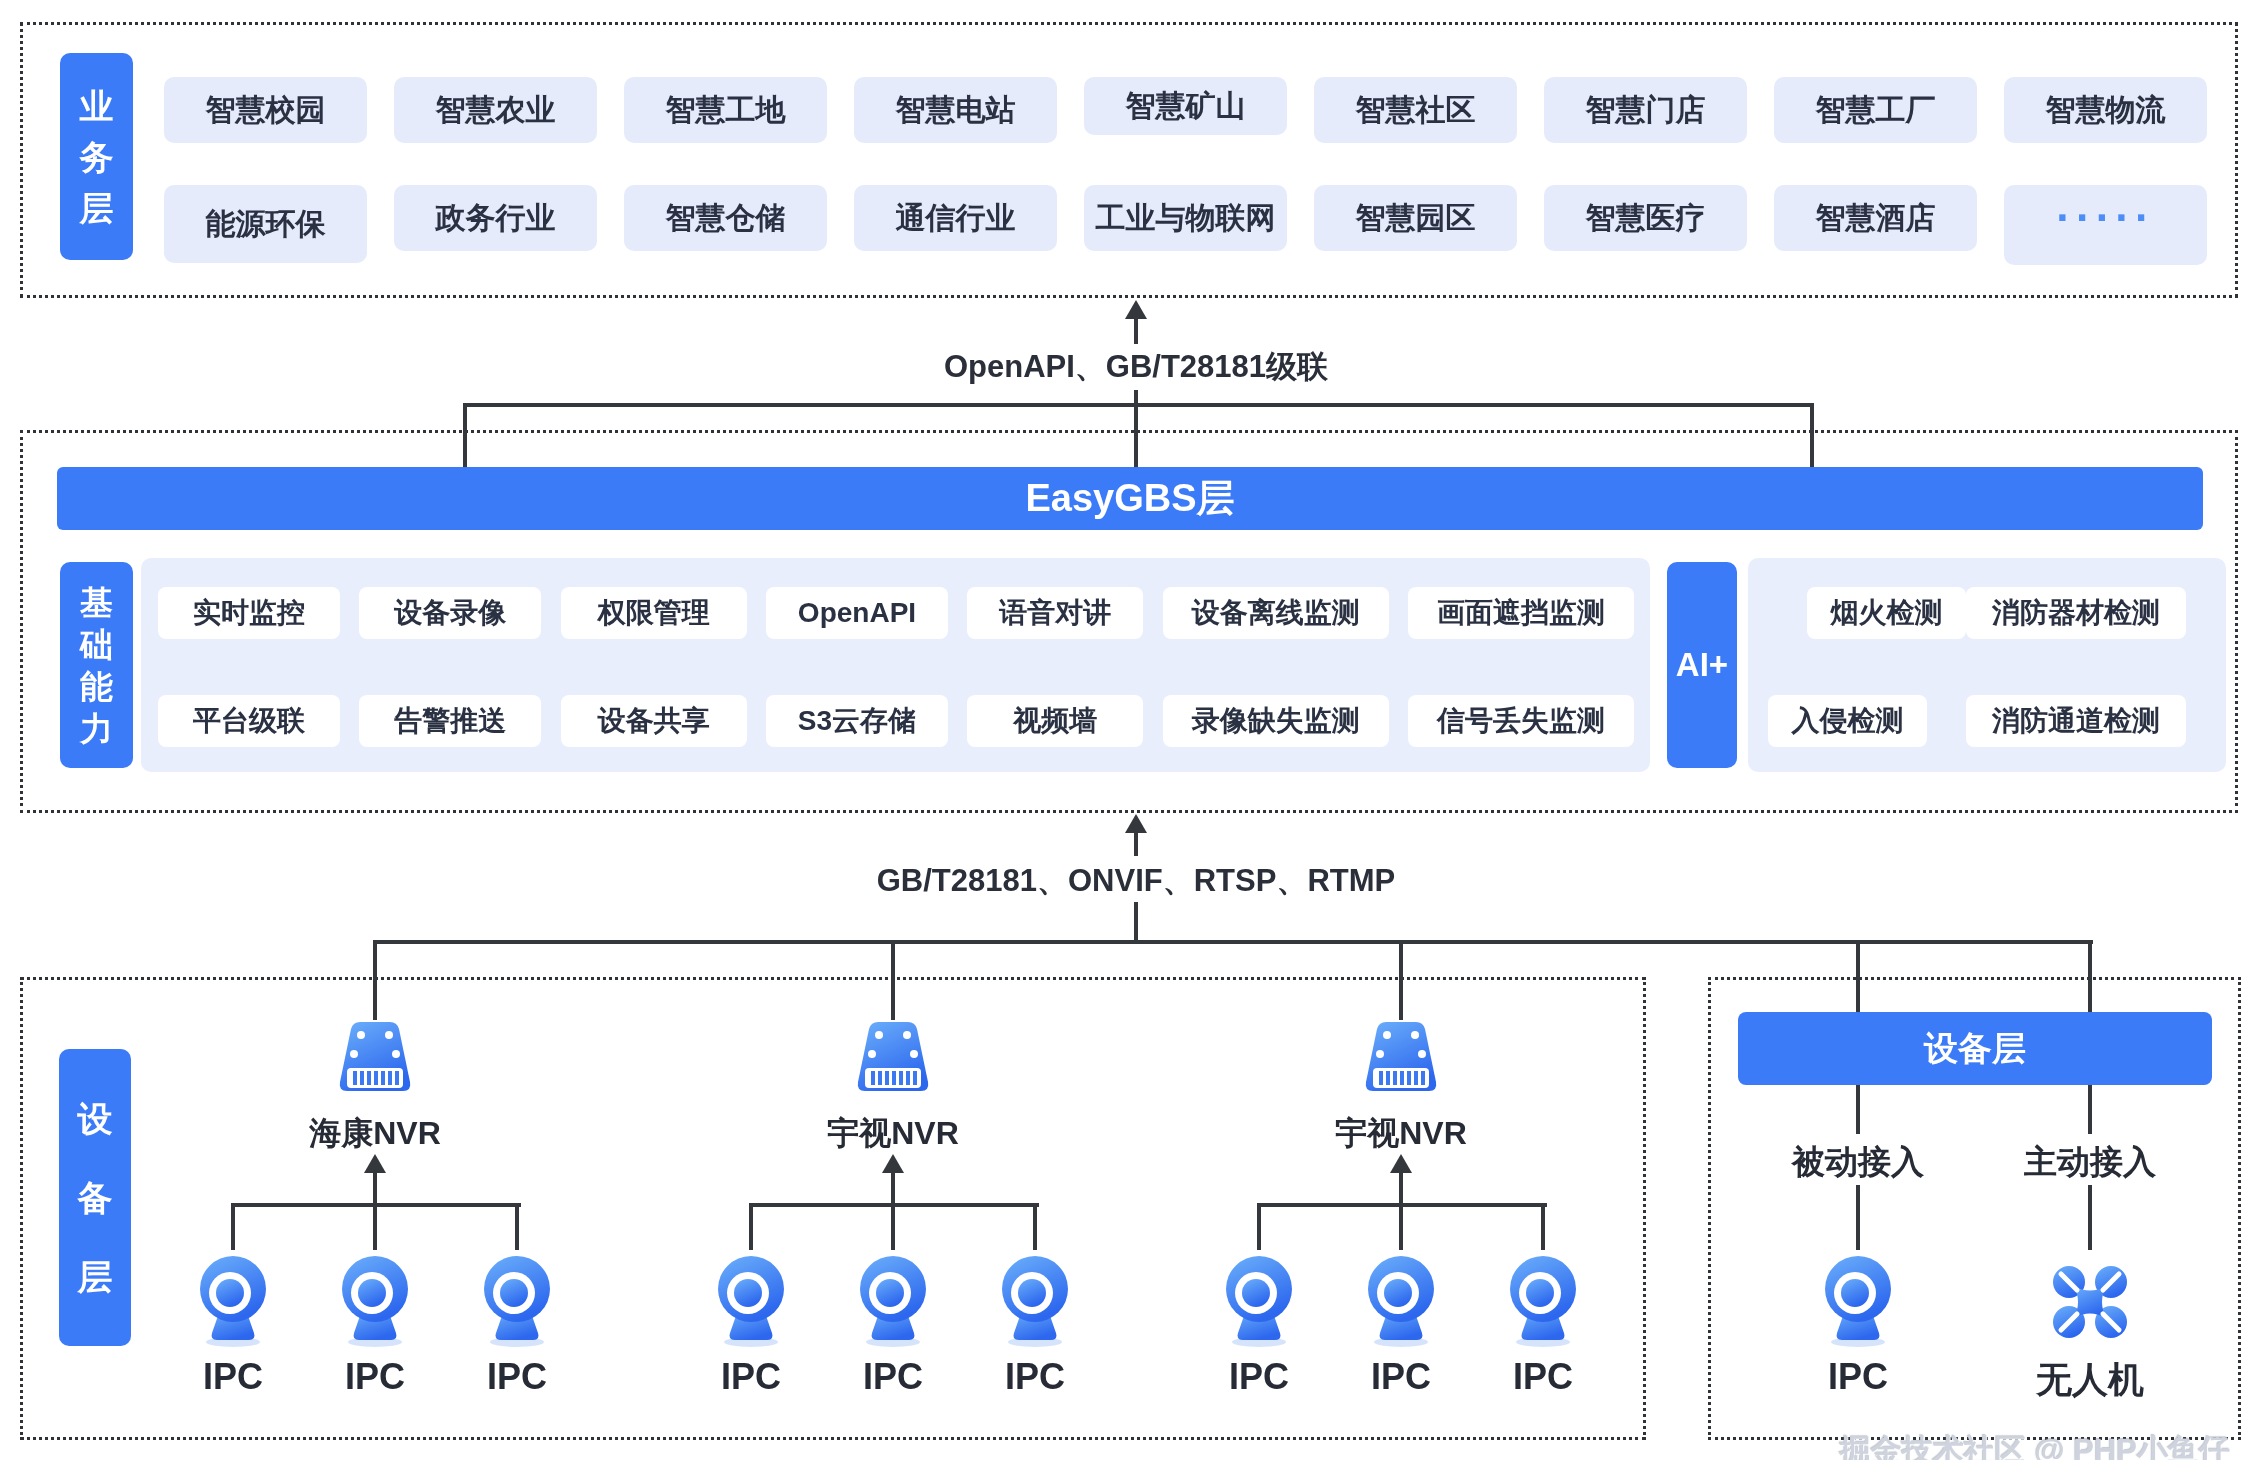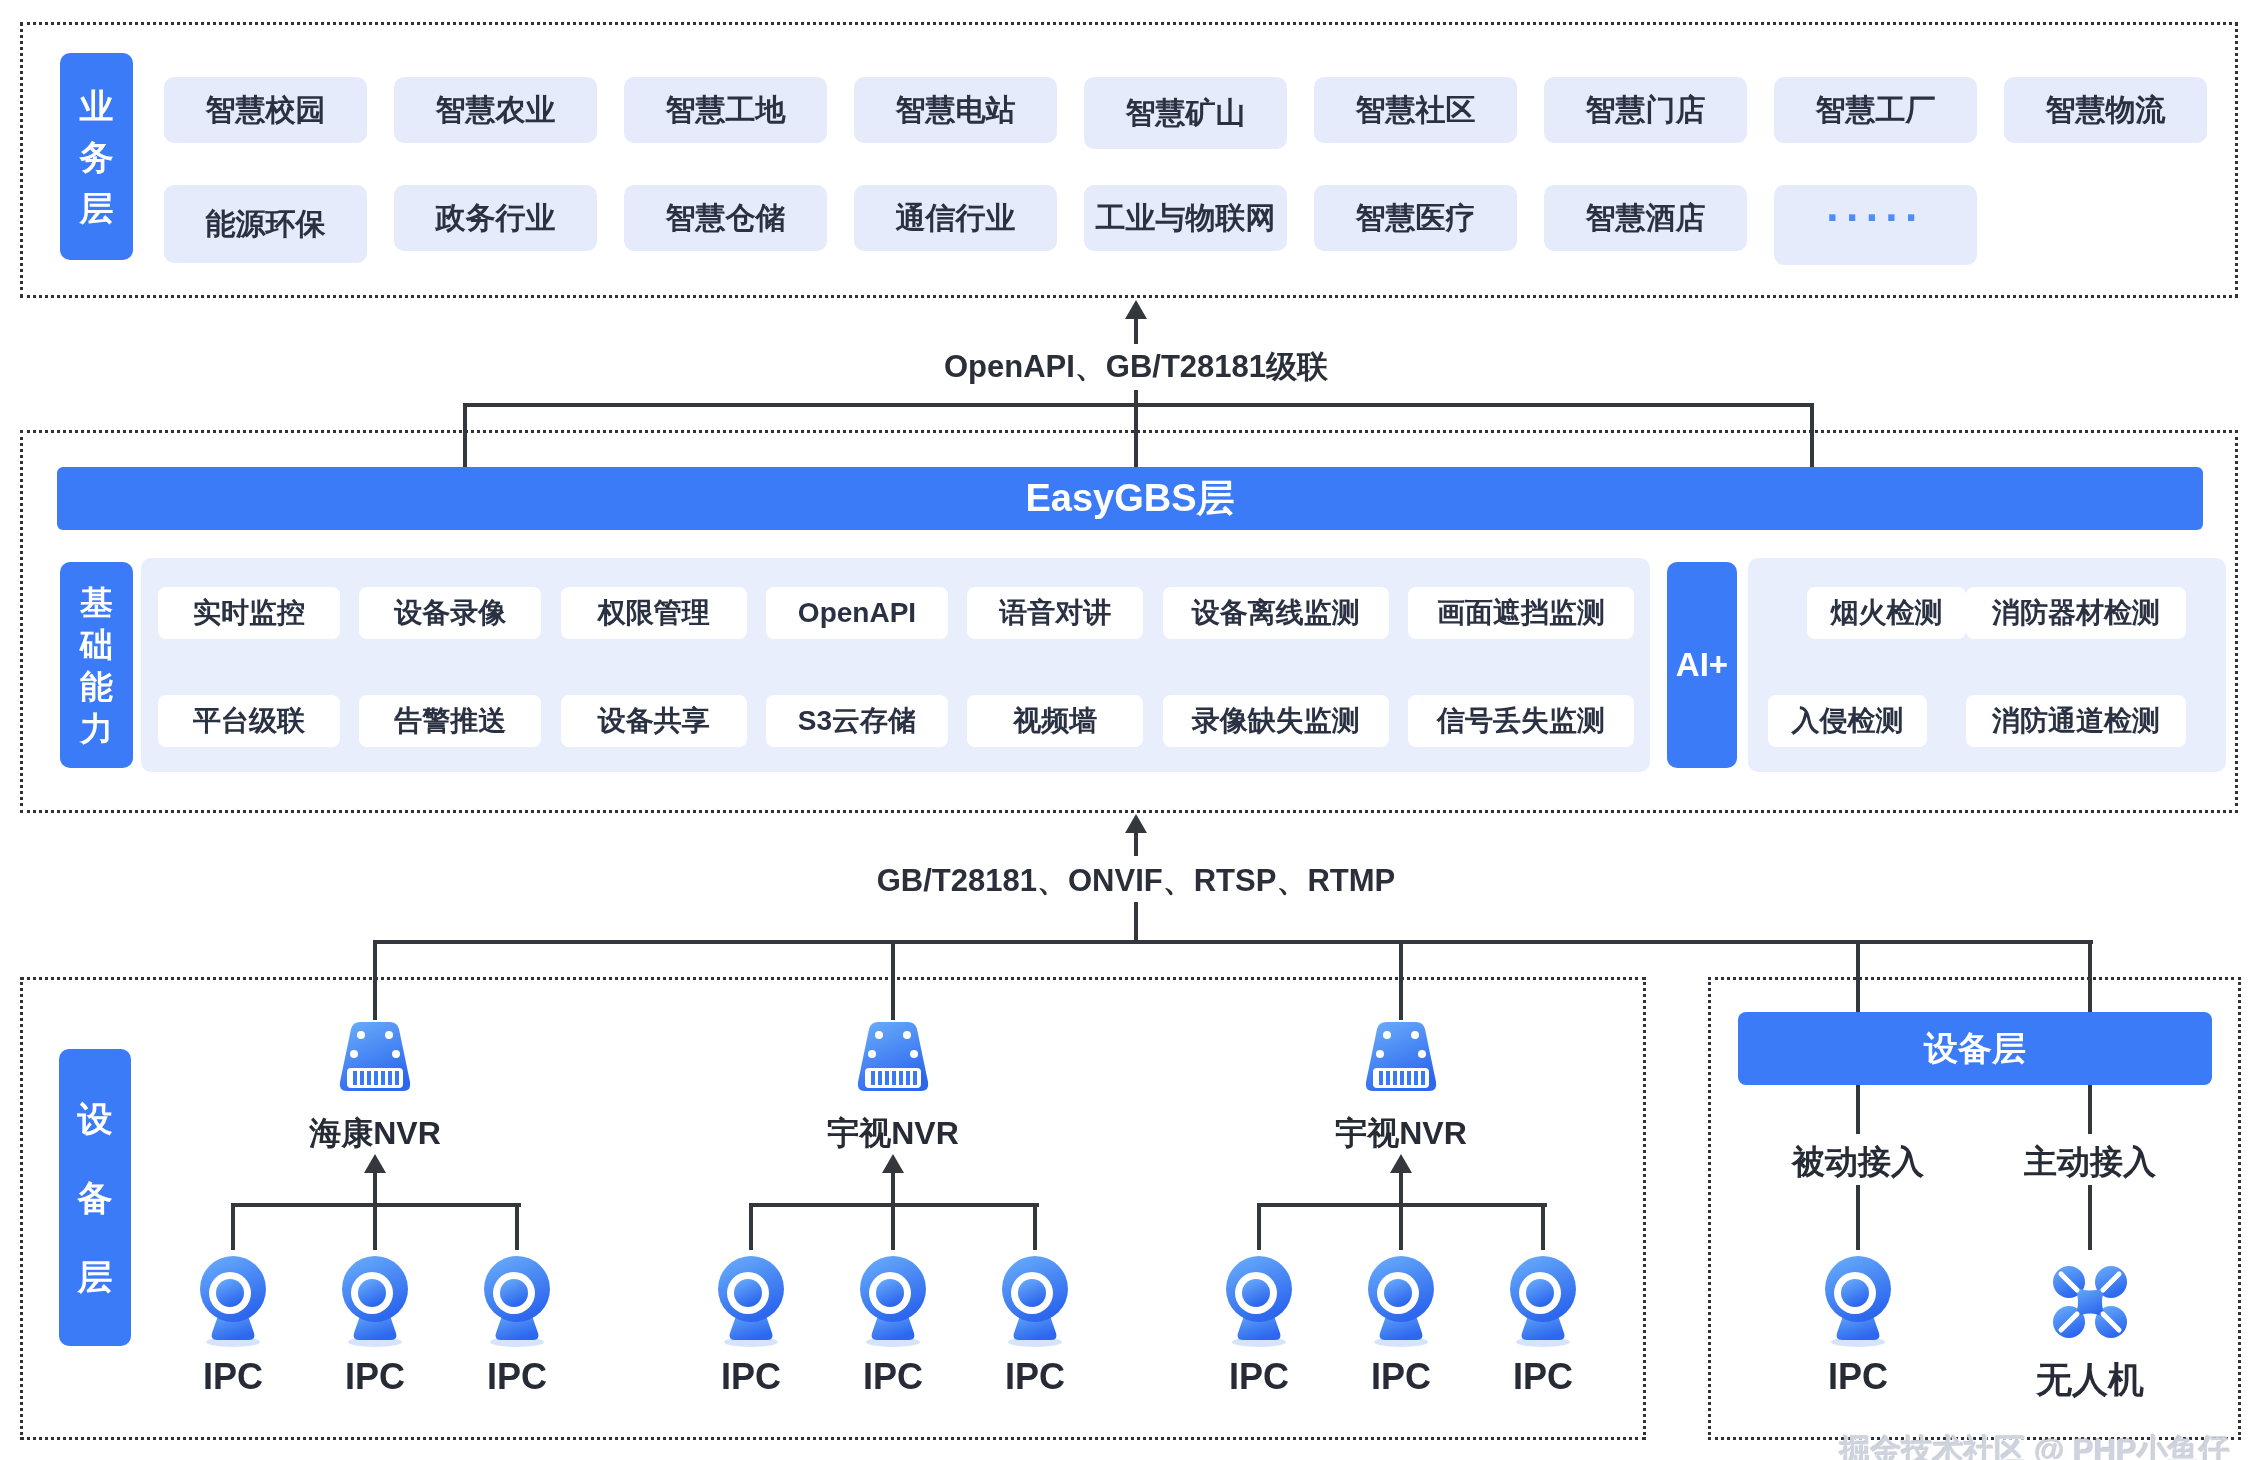--- a/index.html
+++ b/index.html
@@ -86,32 +86,33 @@
       <span>设</span>
       <span>备</span>
       <span>层</span>
     </div>
 
   <div class="flexrow" id="biz-row-0" style="left:164px;top:77px;height:66px;gap:27px;">
       <div class="chip" style="width: 203px; height: 66px;">智慧校园</div>
       <div class="chip" style="width: 203px; height: 66px;">智慧农业</div>
       <div class="chip" style="width: 203px; height: 66px;">智慧工地</div>
       <div class="chip" style="width: 203px; height: 66px;">智慧电站</div>
-      <div class="chip" style="width: 203px; height: 72px;">智慧矿山</div>
+      <div class="chip" style="width: 203px; height: 58px;">智慧矿山</div>
       <div class="chip" style="width: 203px; height: 66px;">智慧社区</div>
       <div class="chip" style="width: 203px; height: 66px;">智慧门店</div>
       <div class="chip" style="width: 203px; height: 66px;">智慧工厂</div>
       <div class="chip" style="width: 203px; height: 66px;">智慧物流</div>
     </div>
   <div class="flexrow" id="biz-row-1" style="left:164px;top:185px;height:66px;gap:27px;">
       <div class="chip" style="width: 203px; height: 78px;">能源环保</div>
       <div class="chip" style="width: 203px; height: 66px;">政务行业</div>
       <div class="chip" style="width: 203px; height: 66px;">智慧仓储</div>
       <div class="chip" style="width: 203px; height: 66px;">通信行业</div>
       <div class="chip" style="width: 203px; height: 66px;">工业与物联网</div>
+      <div class="chip" style="width: 203px; height: 66px;">智慧园区</div>
       <div class="chip" style="width: 203px; height: 66px;">智慧医疗</div>
       <div class="chip" style="width: 203px; height: 66px;">智慧酒店</div>
       <div class="chip dots" style="width: 203px; height: 66px;">·····</div>
     </div>
 
   <div class="arr-up" style="left:1125px;top:300px;"></div>
   <div class="v" style="left:1134px;top:318px;height:26px;"></div>
   <div class="conn-label" style="left:1136px;top:346px;">OpenAPI、GB/T28181级联</div>
   <div class="v" style="left:1134px;top:390px;height:77px;"></div>
   <div class="h" style="left:463px;top:403px;width:1351px;"></div>

